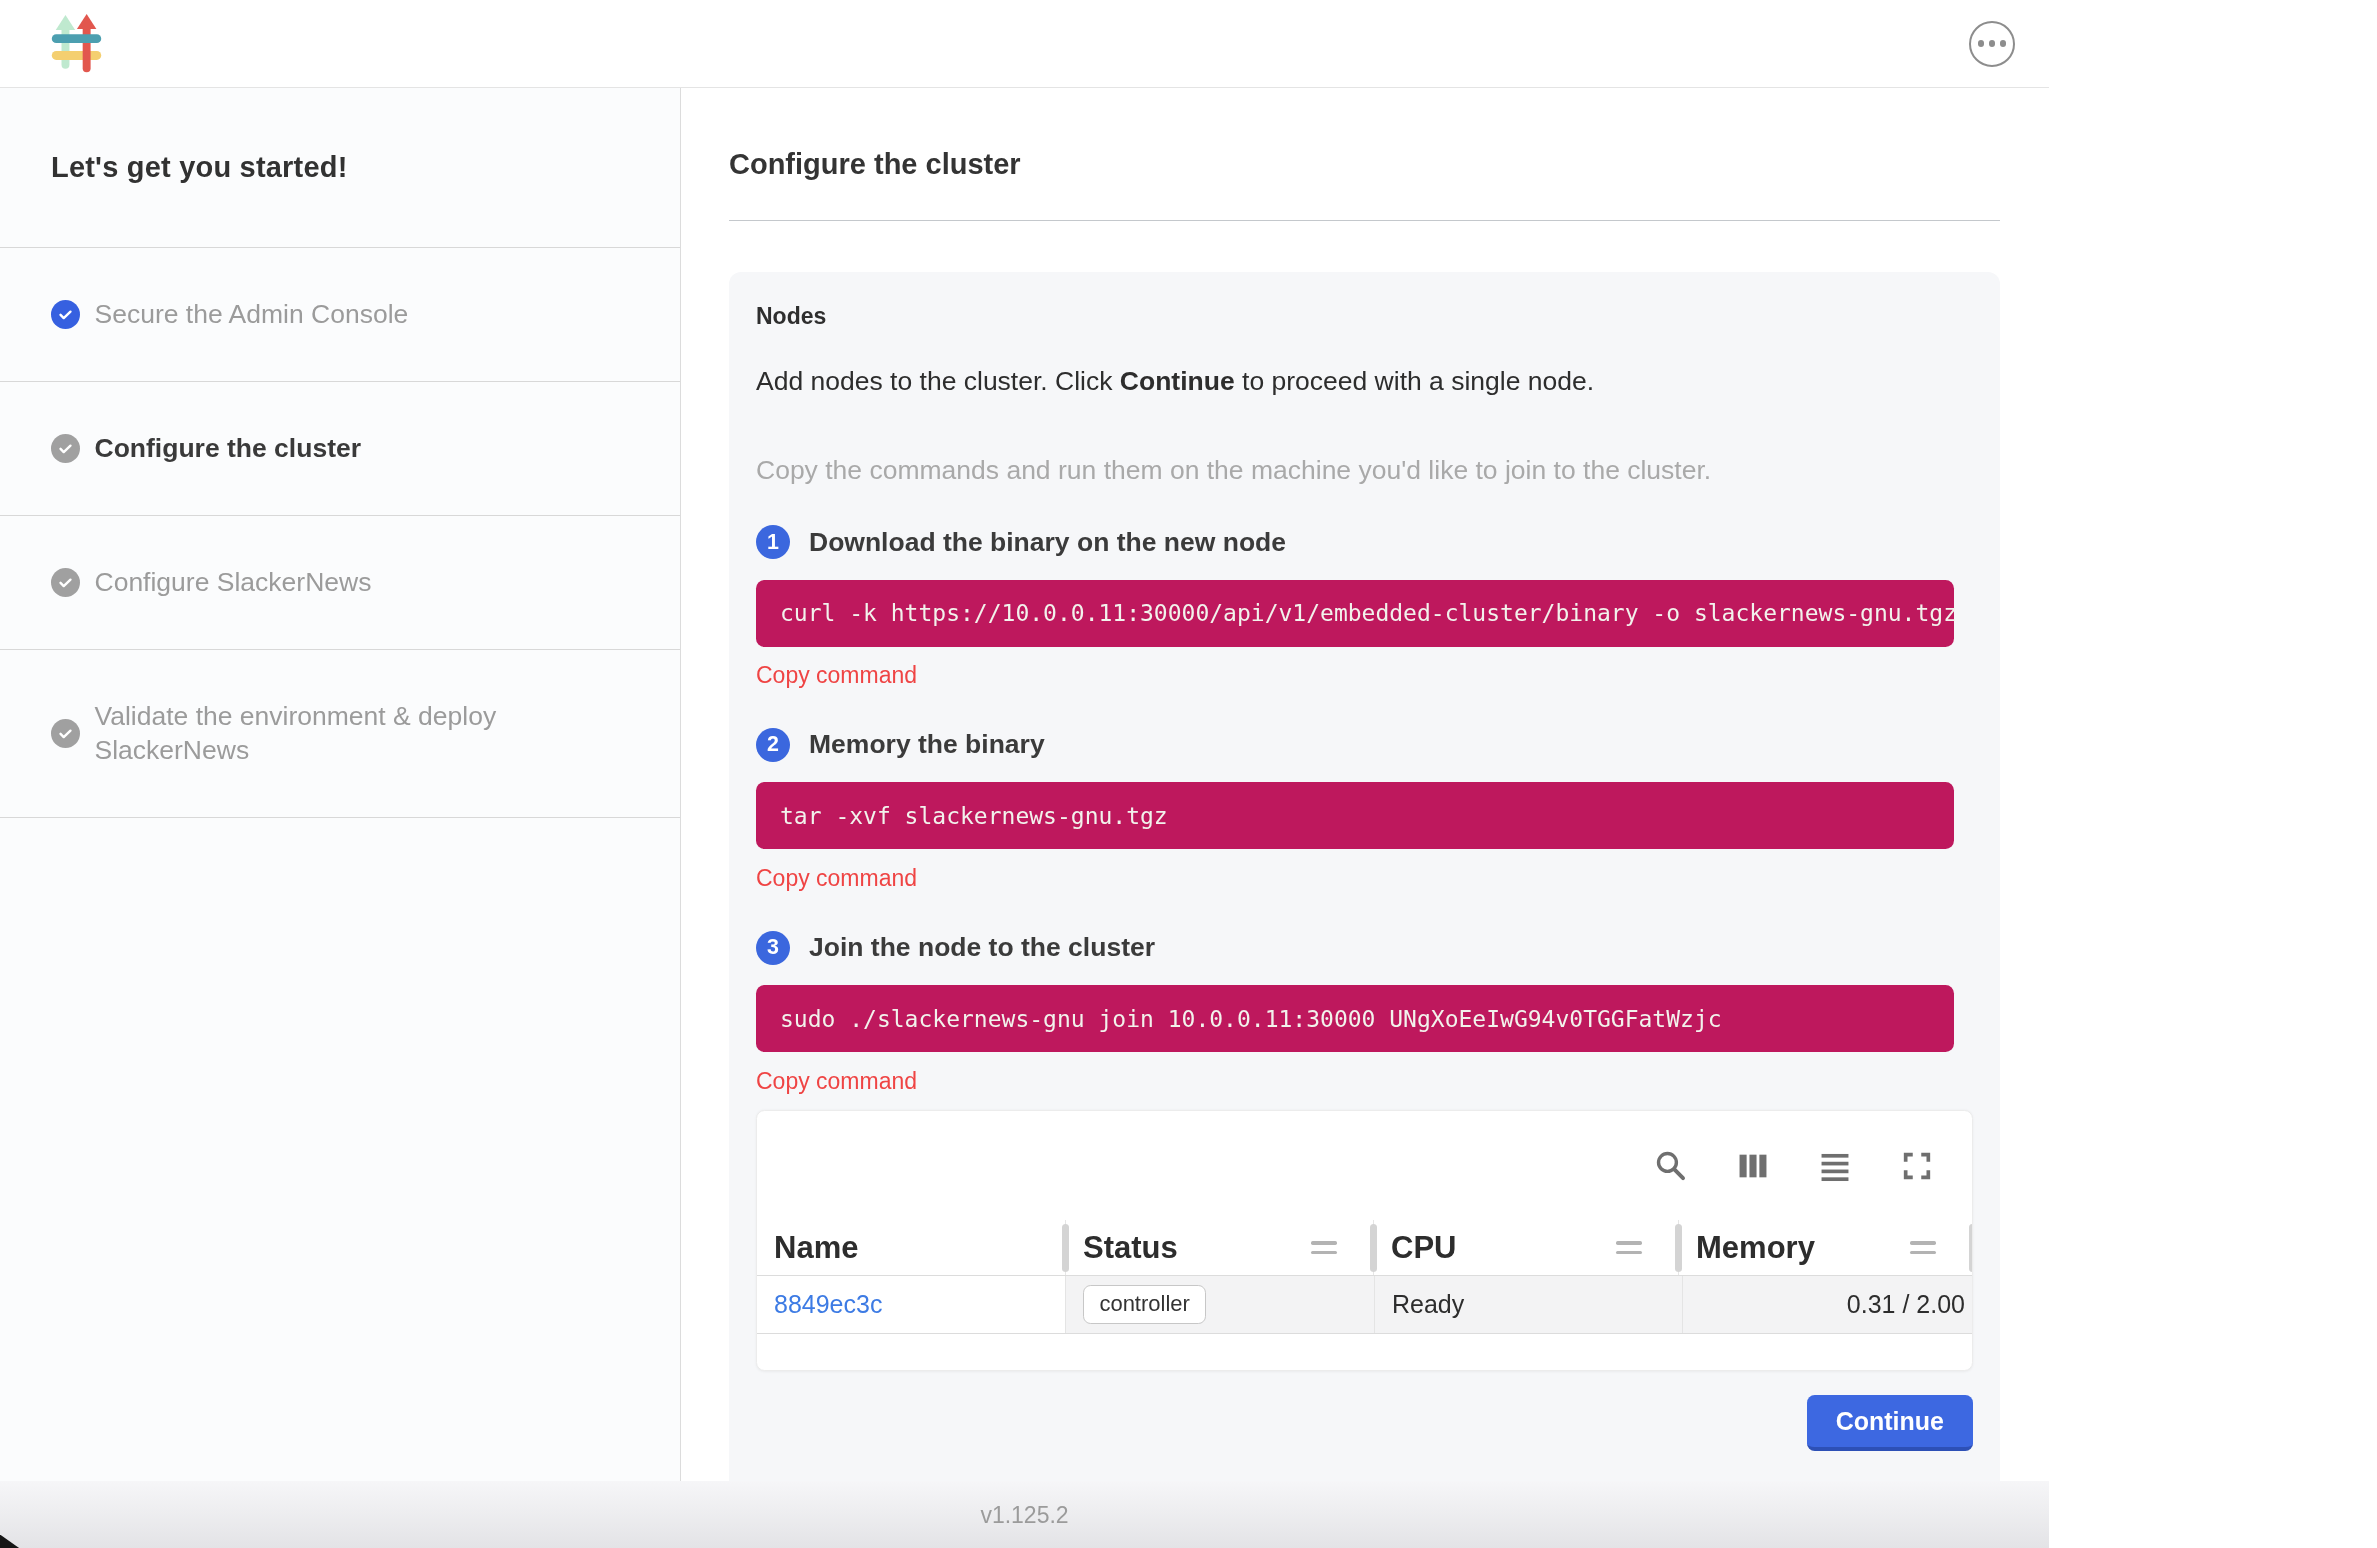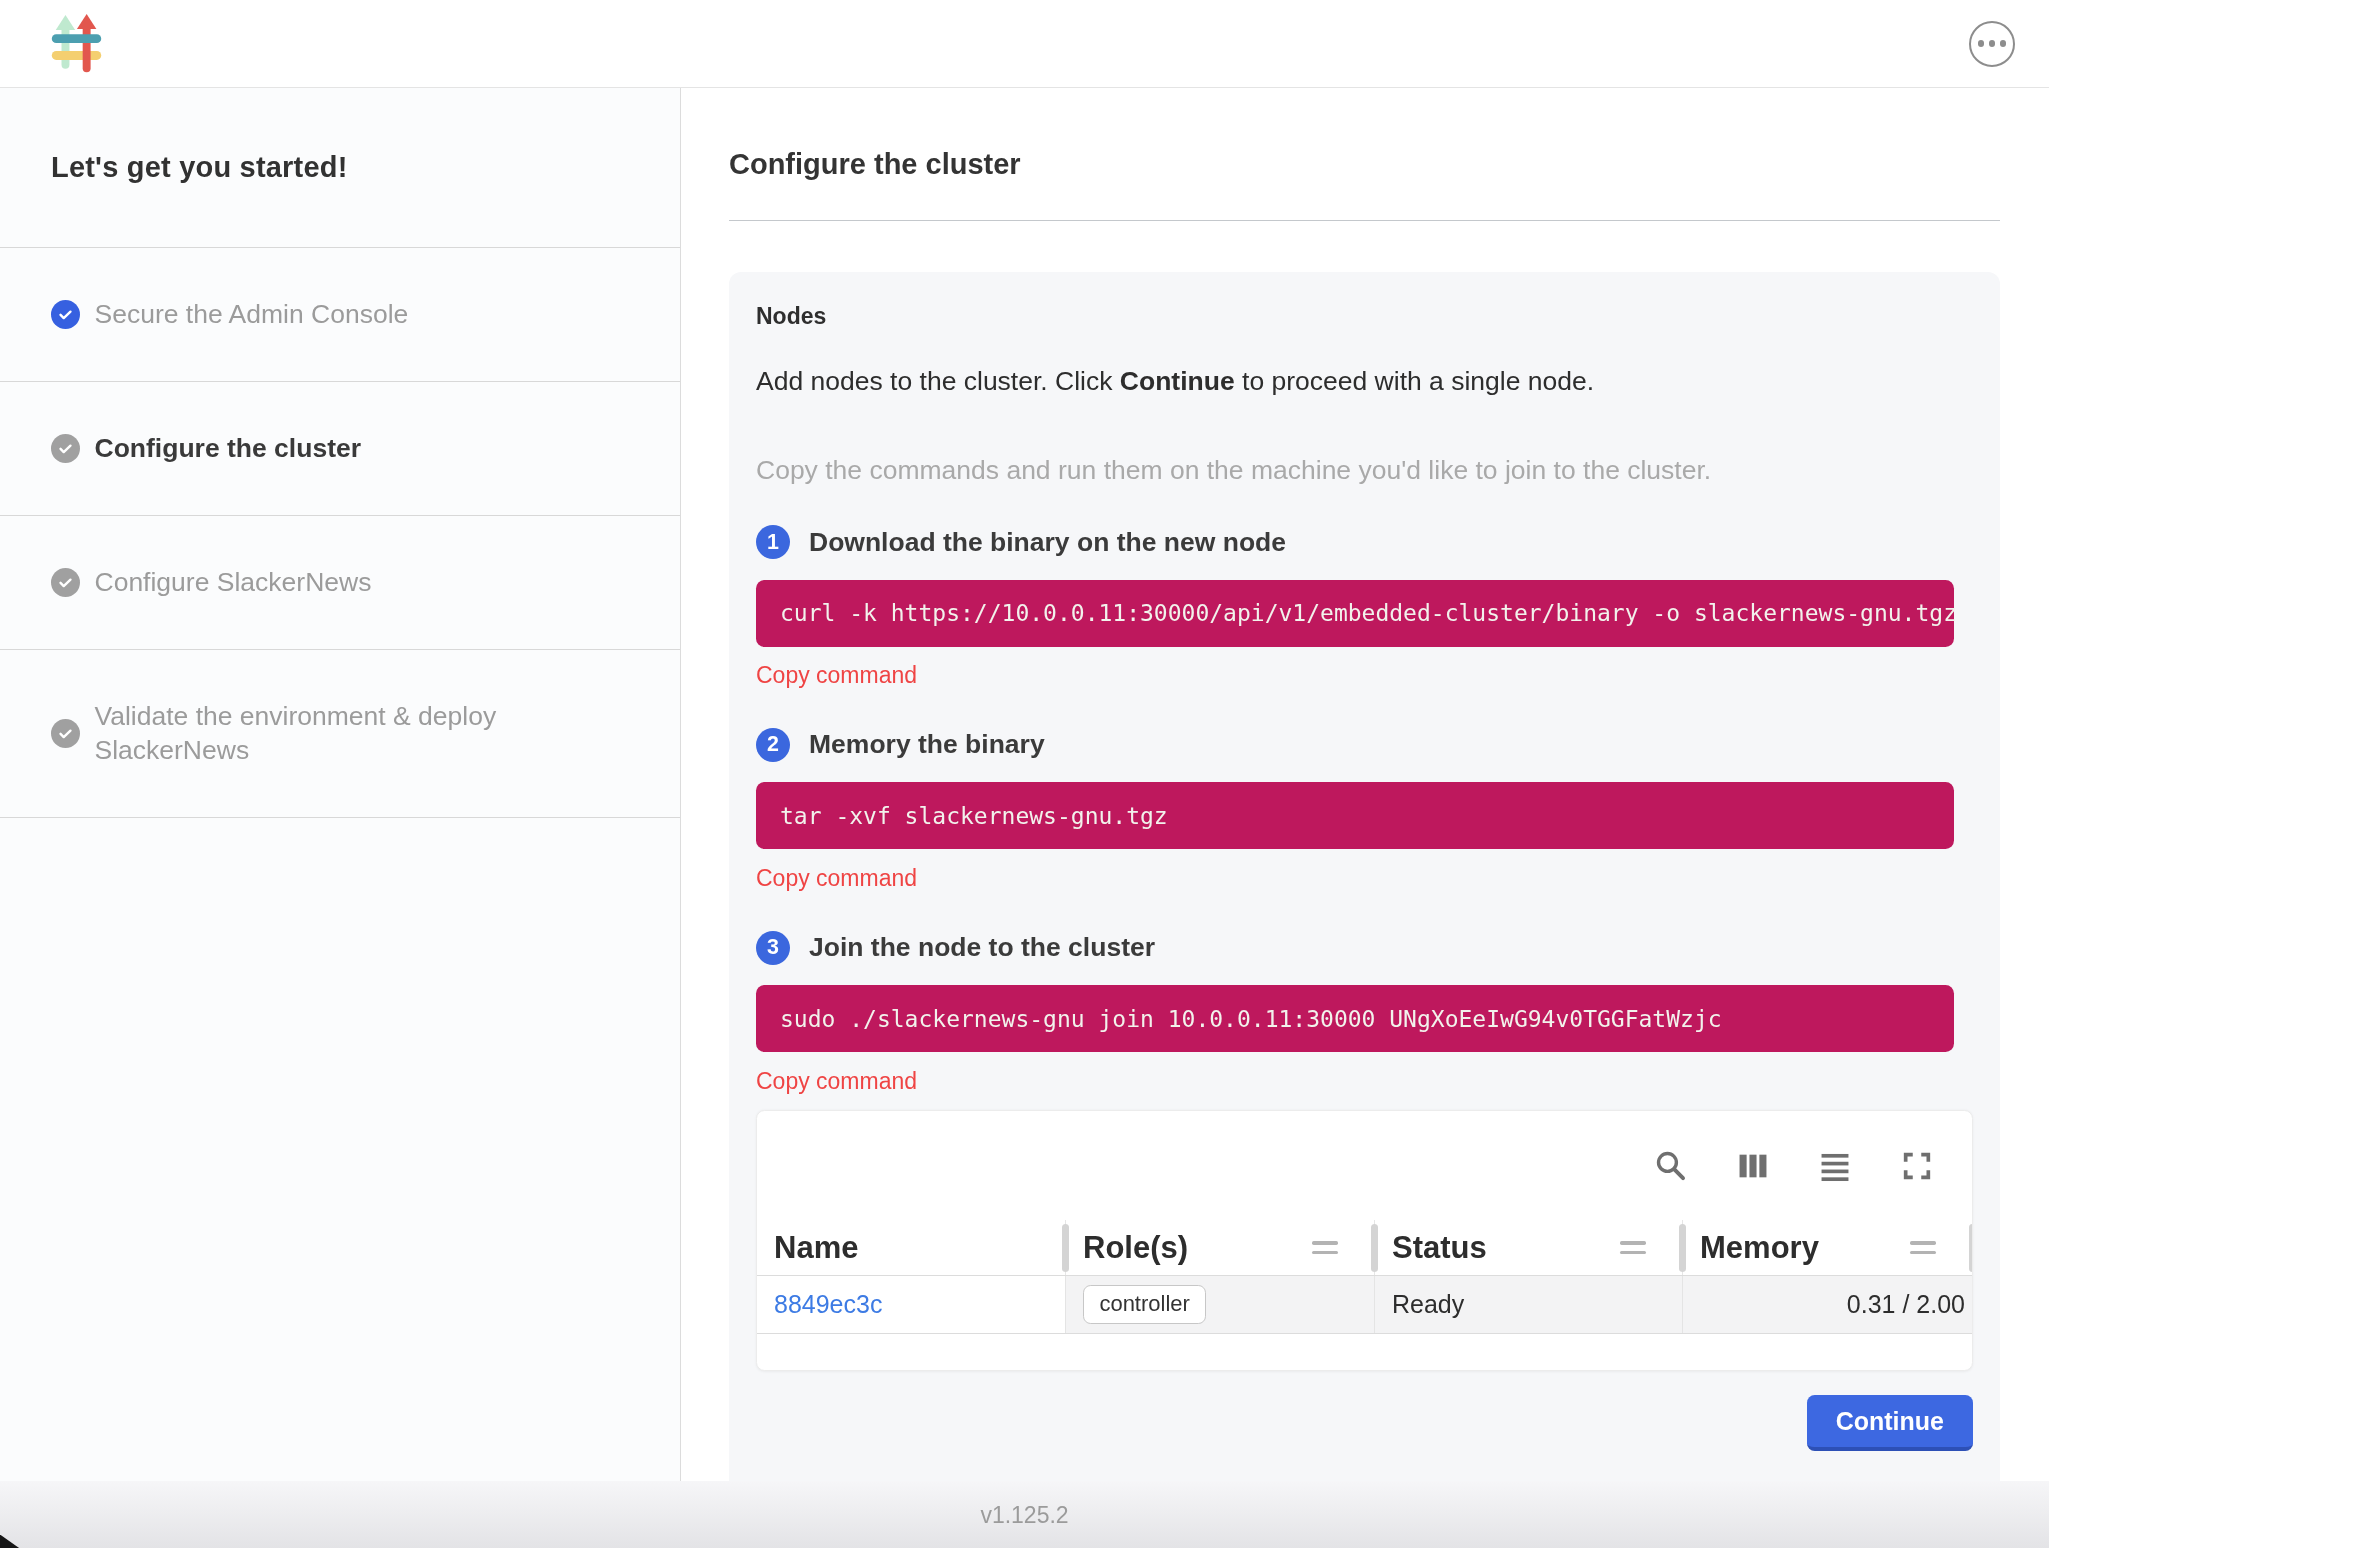--- a/index.html
+++ b/index.html
@@ -272,38 +272,38 @@
               <path d="M4 9V4h5 M15 4h5v5 M20 15v5h-5 M9 20H4v-5" fill="none" stroke="#6f6f6f" stroke-width="2.6"></path>
             </svg>
           </div>
 
           <div class="grid-header">
             <div class="th w-name">
               <span>Name</span>
                 <span class="sp"></span>
               <span class="pill"></span>
             </div>
-            <div class="th w-roles">
-              <span>Role(s)</span>
-                <span class="sp"></span>
-              <span class="eq">
-                  <i></i>
-                  <i></i>
-                </span>
-              <span class="pill"></span>
-            </div>
             <div class="th w-status">
               <span>Status</span>
                 <span class="sp"></span>
               <span class="eq">
                   <i></i>
                   <i></i>
                 </span>
               <span class="pill"></span>
             </div>
+            <div class="th w-cpu">
+              <span>CPU</span>
+                <span class="sp"></span>
+              <span class="eq">
+                  <i></i>
+                  <i></i>
+                </span>
+              <span class="pill"></span>
+            </div>
             <div class="th w-mem">
               <span>Memory</span>
                 <span class="sp"></span>
               <span class="eq">
                   <i></i>
                   <i></i>
                 </span>
               <span class="pill"></span>
             </div>
           </div>

